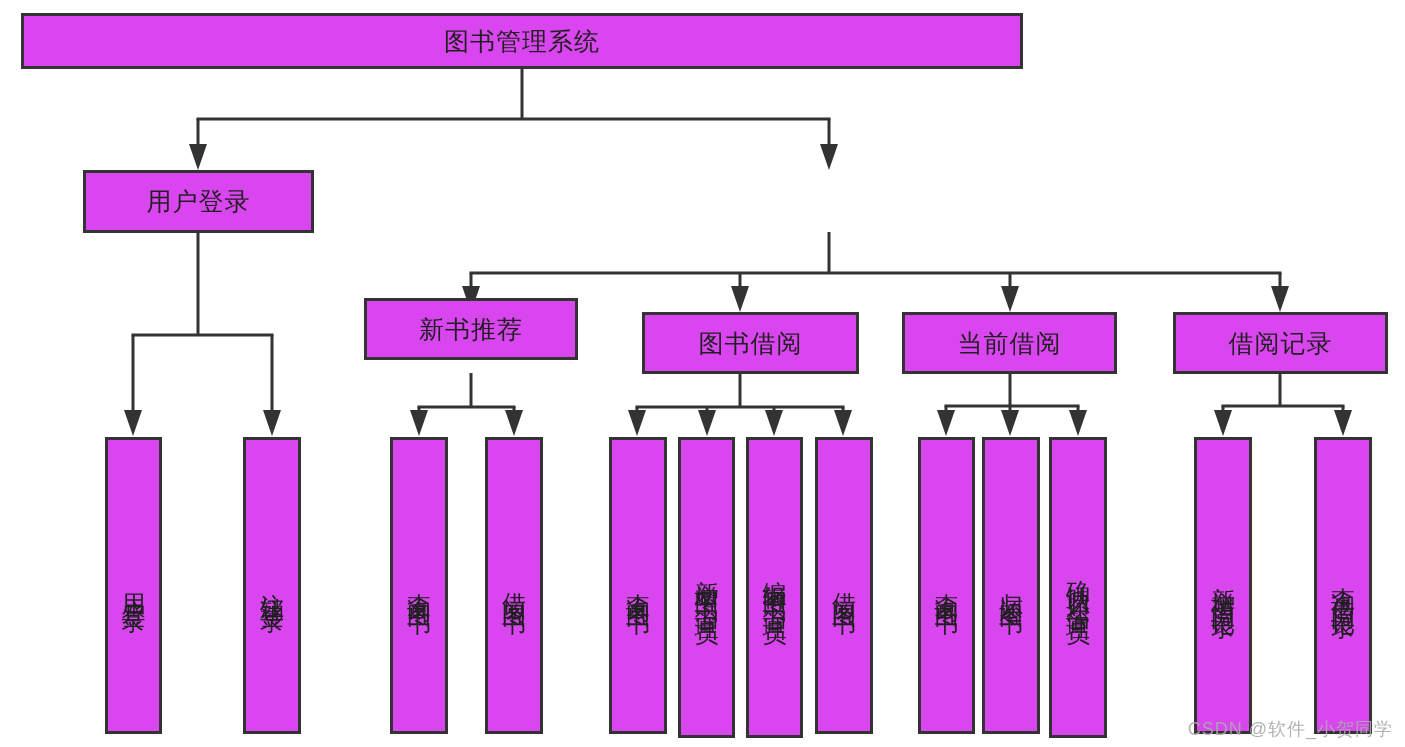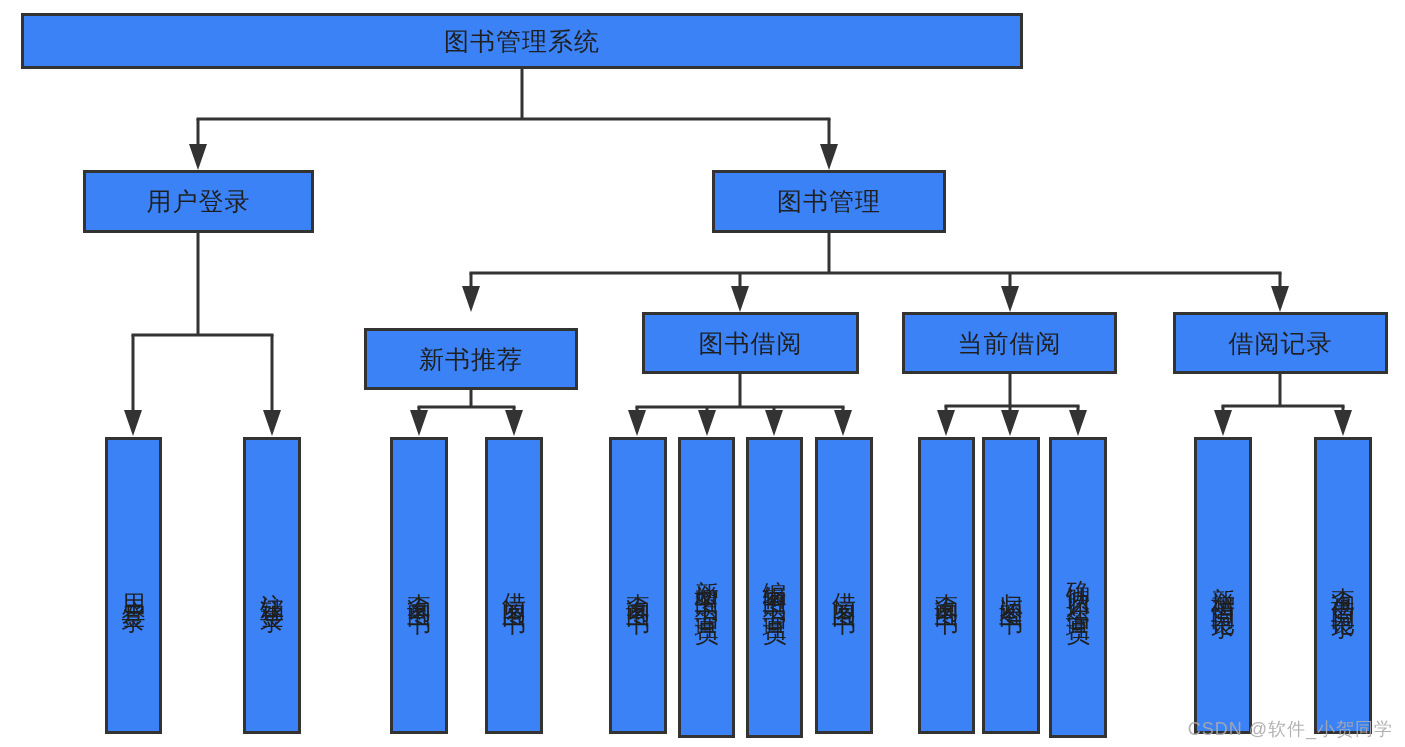--- a/index.html
+++ b/index.html
@@ -11,21 +11,21 @@
     color:#1f1f1f;
     overflow:hidden;
   }
   .connectors {
     position:absolute; left:0; top:0; width:1405px; height:747px;
     z-index:0;
   }
   .node {
     position:absolute;
     box-sizing:border-box;
-    background:#3b82f6;
+    background:#d946ef;
     border:3px solid #333333;
     display:flex; align-items:center; justify-content:center;
     z-index:1;
     font-size:25px;
     letter-spacing:1px;
     text-align:center;
     white-space:nowrap;
   }
   .leaf { font-size:24px; }
   .leaf .vtext {
@@ -116,25 +116,22 @@
     </g>
   </svg>
 
   <div class="node" style="left:21px; top:13px; width:1002px; height:56px;">
     <span>图书管理系统</span>
   </div>
 
   <div class="node" style="left:83px; top:170px; width:231px; height:63px;">
     <span>用户登录</span>
   </div>
-  <div class="node" style="left:712px; top:170px; width:234px; height:63px;">
-    <span>图书管理</span>
-  </div>
 
-  <div class="node" style="left:364px; top:328px; width:214px; height:62px;">
+  <div class="node" style="left:364px; top:298px; width:214px; height:62px;">
     <span>新书推荐</span>
   </div>
   <div class="node" style="left:632px; top:312px; width:217px; height:62px;margin-left:10px;">
     <span>图书借阅</span>
   </div>
   <div class="node" style="left:1173px; top:312px; width:215px; height:62px;">
     <span>借阅记录</span>
   </div>
   <div class="node" style="left:902px; top:312px; width:215px; height:62px;">
     <span>当前借阅</span>

